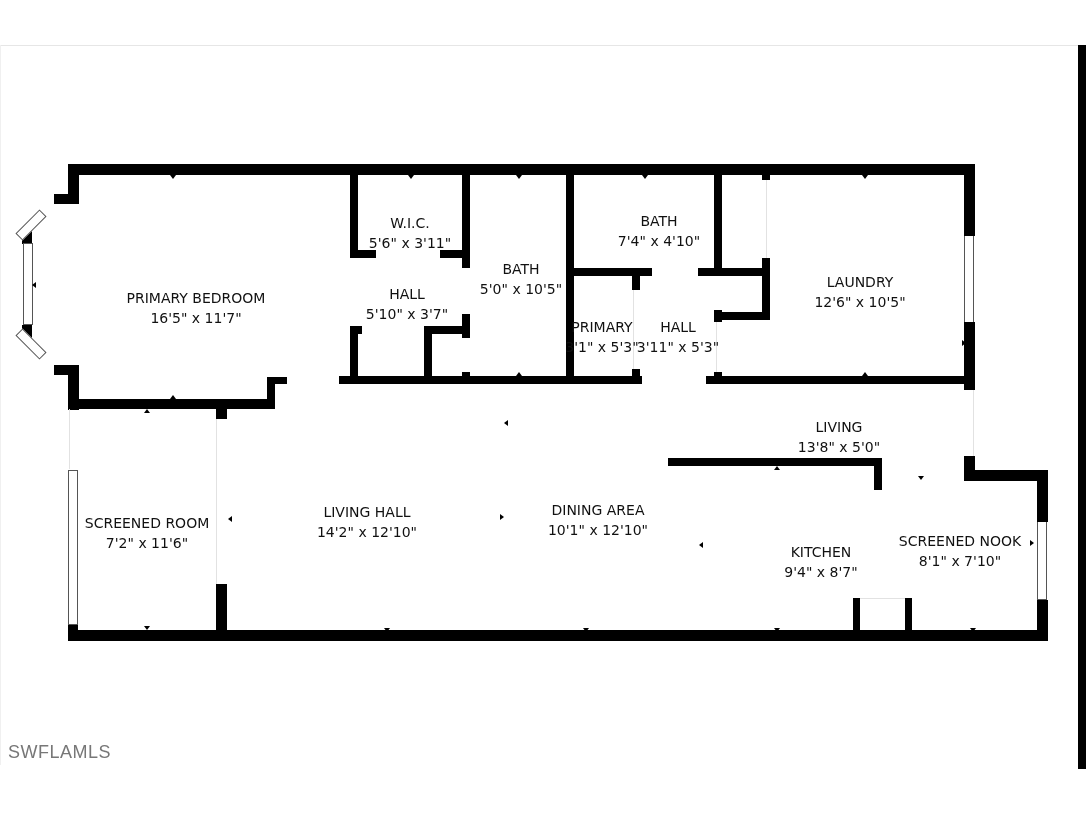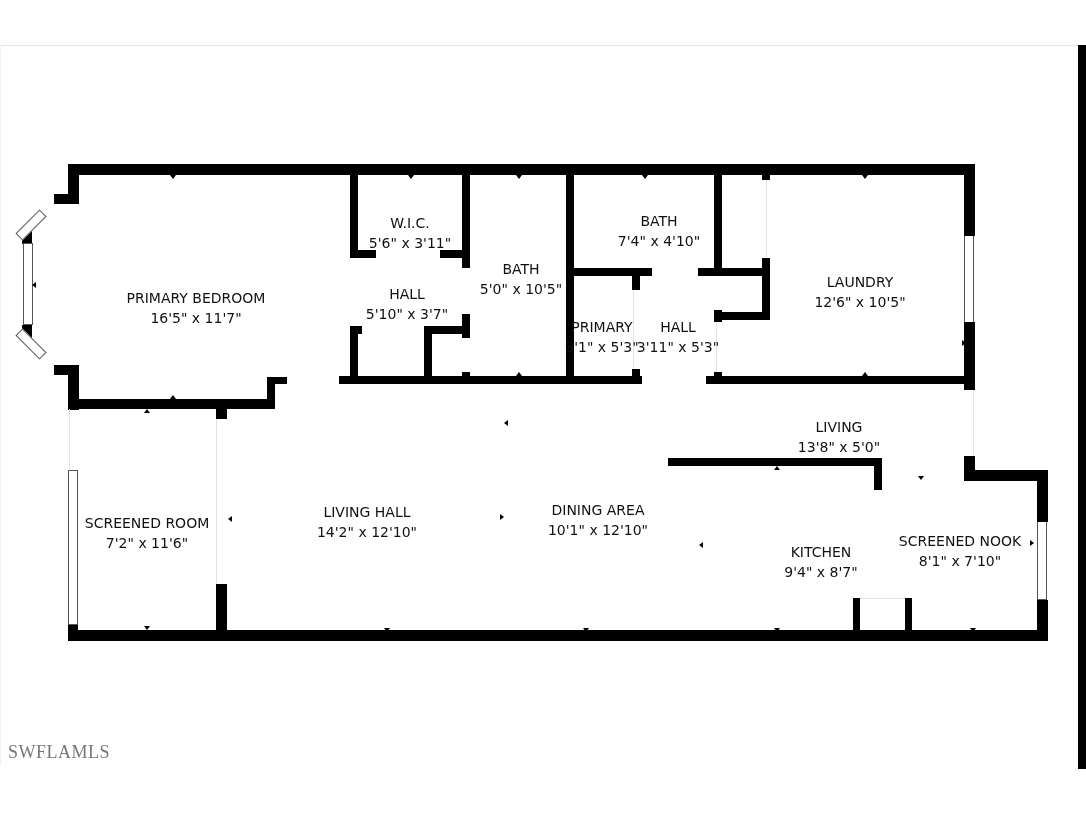--- a/index.html
+++ b/index.html
@@ -10,21 +10,21 @@
   .w{position:absolute;background:#000;}
   .thin{position:absolute;background:#e2e2e2;}
   .win{position:absolute;background:#fff;border:1px solid #555;box-sizing:border-box;}
   .label{position:absolute;text-align:center;color:#111;font-size:14px;line-height:20px;white-space:nowrap;transform:translateX(-50%);}
   .label span{display:block;}
   .mark{position:absolute;width:0;height:0;}
   .mk-d{border-left:3px solid transparent;border-right:3px solid transparent;border-top:4px solid #000;}
   .mk-u{border-left:3px solid transparent;border-right:3px solid transparent;border-bottom:4px solid #000;}
   .mk-l{border-top:3px solid transparent;border-bottom:3px solid transparent;border-right:4px solid #000;}
   .mk-r{border-top:3px solid transparent;border-bottom:3px solid transparent;border-left:4px solid #000;}
-  .watermark{position:absolute;left:8px;top:742px;font-size:18px;color:#777;letter-spacing:0.5px;font-family:Liberation Serif, serif;}
+  .watermark{position:absolute;left:8px;top:742px;font-size:18px;color:#777;letter-spacing:0.5px;font-family:Liberation Sans, sans-serif;}
 </style>
 </head>
 <body>
 
 <div class="frame"></div>
 <div class="frame-left"></div>
 <div class="rightbar"></div>
 
 <div>
 

